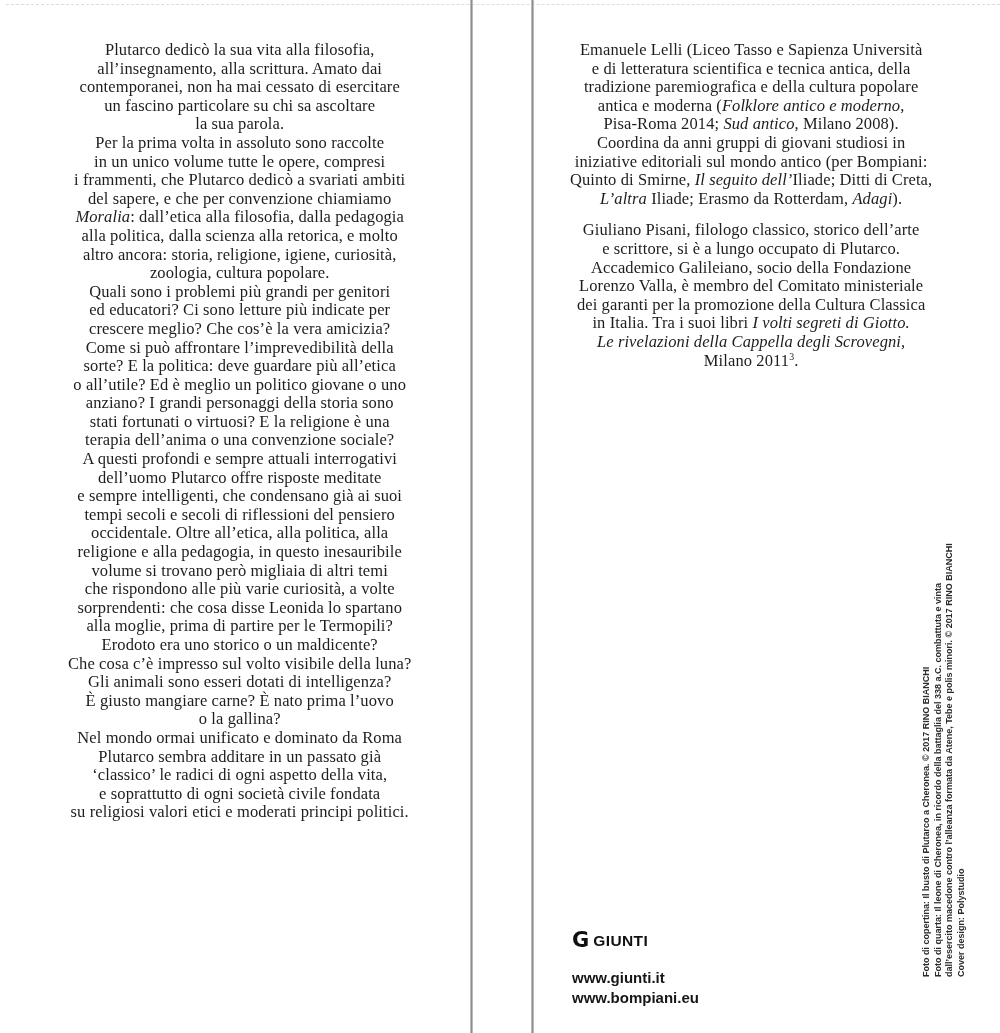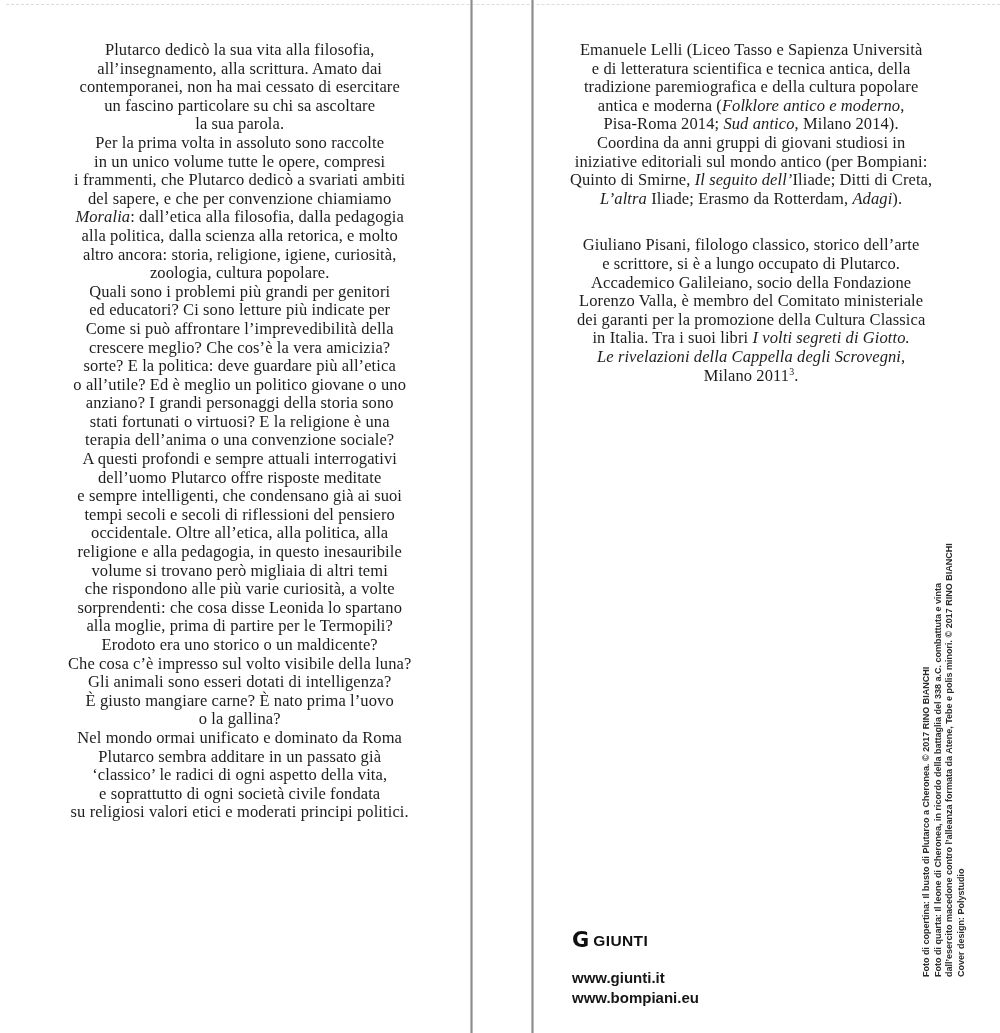--- a/index.html
+++ b/index.html
@@ -27,21 +27,21 @@
   .flap-text {
     position:absolute;
     color:#1d1d1d;
     font-size:16.5px;
     line-height:18.6px;
     letter-spacing:.1px;
   }
   .flap-text .line { white-space:nowrap;text-align:center; }
   .left-col  { left:68px;  top:41px; }
   .right-col { left:570px; top:41px; }
-  .para + .para { margin-top:28px; }
+  .para + .para { margin-top:13px; }
 
   .it { font-style:italic; }
   sup { font-size:.6em; line-height:0; }
 
   .publisher {
     position:absolute; left:572px; top:931px;
     color:#111;
     font-family:"Liberation Sans", sans-serif;
   }
   .logo { display:flex; align-items:center; gap:4px; }
@@ -85,22 +85,22 @@
       <div class="line"><span>Per la prima volta in assoluto sono raccolte</span></div>
       <div class="line"><span>in un unico volume tutte le opere, compresi</span></div>
       <div class="line"><span>i frammenti, che Plutarco dedicò a svariati ambiti</span></div>
       <div class="line"><span>del sapere, e che per convenzione chiamiamo</span></div>
       <div class="line"><span class="it">Moralia</span><span>: dall’etica alla filosofia, dalla pedagogia</span></div>
       <div class="line"><span>alla politica, dalla scienza alla retorica, e molto</span></div>
       <div class="line"><span>altro ancora: storia, religione, igiene, curiosità,</span></div>
       <div class="line"><span>zoologia, cultura popolare.</span></div>
       <div class="line"><span>Quali sono i problemi più grandi per genitori</span></div>
       <div class="line"><span>ed educatori? Ci sono letture più indicate per</span></div>
+      <div class="line"><span>crescere meglio? Che cos’è la vera amicizia?</span></div>
       <div class="line"><span>Come si può affrontare l’imprevedibilità della</span></div>
-      <div class="line"><span>crescere meglio? Che cos’è la vera amicizia?</span></div>
       <div class="line"><span>sorte? E la politica: deve guardare più all’etica</span></div>
       <div class="line"><span>o all’utile? Ed è meglio un politico giovane o uno</span></div>
       <div class="line"><span>anziano? I grandi personaggi della storia sono</span></div>
       <div class="line"><span>stati fortunati o virtuosi? E la religione è una</span></div>
       <div class="line"><span>terapia dell’anima o una convenzione sociale?</span></div>
       <div class="line"><span>A questi profondi e sempre attuali interrogativi</span></div>
       <div class="line"><span>dell’uomo Plutarco offre risposte meditate</span></div>
       <div class="line"><span>e sempre intelligenti, che condensano già ai suoi</span></div>
       <div class="line"><span>tempi secoli e secoli di riflessioni del pensiero</span></div>
       <div class="line"><span>occidentale. Oltre all’etica, alla politica, alla</span></div>
@@ -123,21 +123,21 @@
 
   <div class="divider d1"></div>
   <div class="divider d2"></div>
 
   <div class="flap-text right-col">
     <div class="para">
         <div class="line"><span>Emanuele Lelli (Liceo Tasso e Sapienza Università</span></div>
         <div class="line"><span>e di letteratura scientifica e tecnica antica, della</span></div>
         <div class="line"><span>tradizione paremiografica e della cultura popolare</span></div>
         <div class="line"><span>antica e moderna (</span><span class="it">Folklore antico e moderno</span><span>,</span></div>
-        <div class="line"><span>Pisa-Roma 2014; </span><span class="it">Sud antico</span><span>, Milano 2014).</span></div>
+        <div class="line"><span>Pisa-Roma 2014; </span><span class="it">Sud antico</span><span>, Milano 2008).</span></div>
         <div class="line"><span>Coordina da anni gruppi di giovani studiosi in</span></div>
         <div class="line"><span>iniziative editoriali sul mondo antico (per Bompiani:</span></div>
         <div class="line"><span>Quinto di Smirne, </span><span class="it">Il seguito dell’</span><span>Iliade; Ditti di Creta,</span></div>
         <div class="line"><span class="it">L’altra</span><span> Iliade; Erasmo da Rotterdam, </span><span class="it">Adagi</span><span>).</span></div>
       </div>
     <div class="para">
         <div class="line"><span>Giuliano Pisani, filologo classico, storico dell’arte</span></div>
         <div class="line"><span>e scrittore, si è a lungo occupato di Plutarco.</span></div>
         <div class="line"><span>Accademico Galileiano, socio della Fondazione</span></div>
         <div class="line"><span>Lorenzo Valla, è membro del Comitato ministeriale</span></div>

